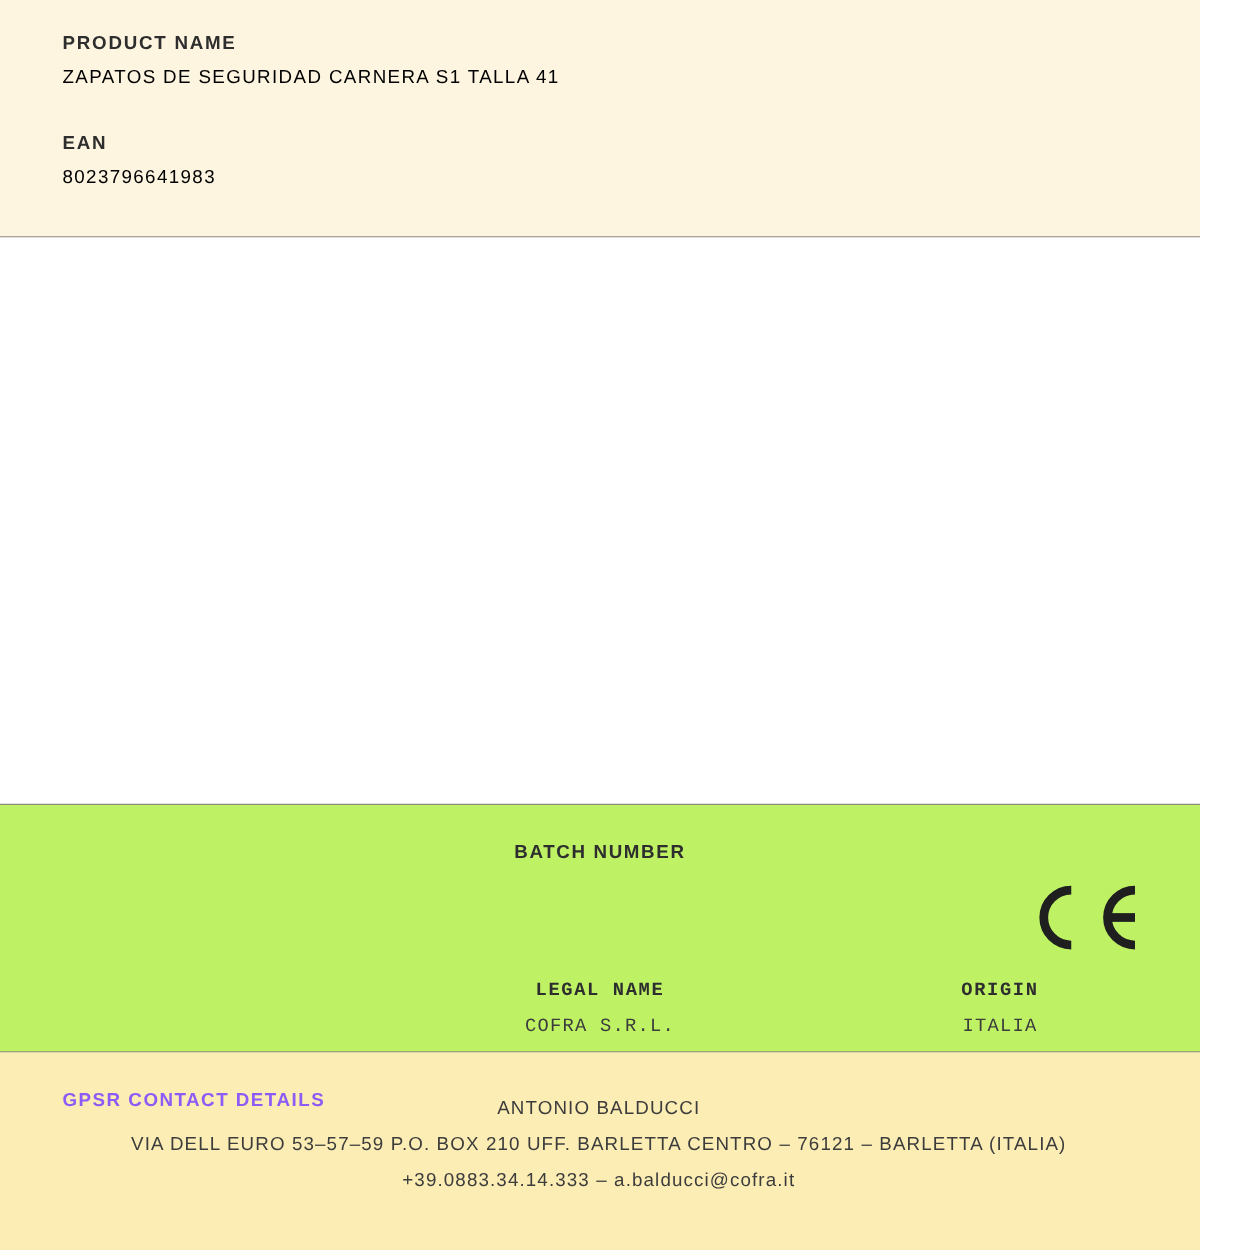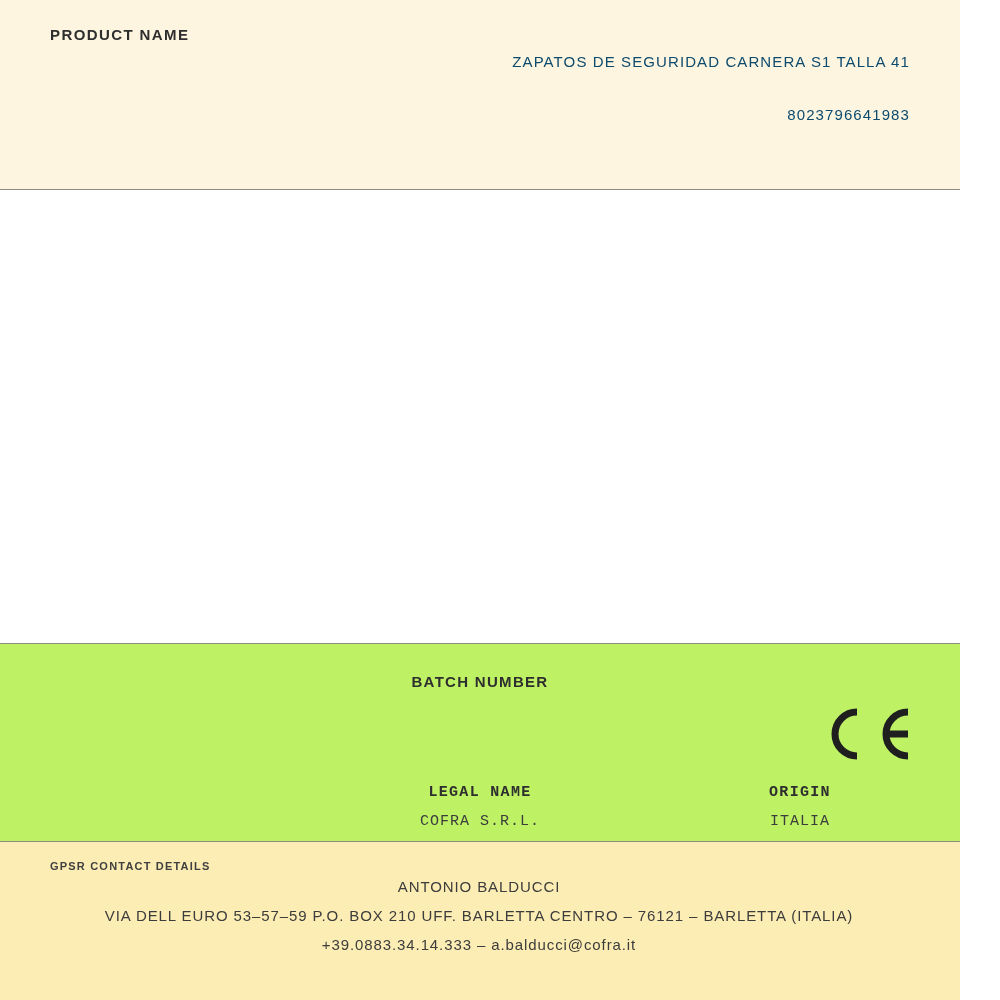--- a/index.html
+++ b/index.html
@@ -33,23 +33,22 @@
   .field-label {
     font-size: 15px;
     font-weight: bold;
     letter-spacing: 1.4px;
     color: #2e2e2e;
     margin: 0 0 10px 0;
   }
   .field-value {
     font-size: 15px;
     letter-spacing: 1.1px;
-    color: #0c4a6e;
+    color: #000000;
     margin: 0;
-    text-align: right;
   }
   .field-block + .field-block {
     margin-top: 36px;
   }
 
   
   .body-blank {
     background: #ffffff;
     flex: 1 1 auto;
     border-bottom: 1px solid #8e8a80;
@@ -103,27 +102,27 @@
 
   
   .footer {
     background: #fcedb4;
     box-sizing: border-box;
     height: 158px;
     padding: 30px 52px 0 50px;
     position: relative;
   }
   .footer-label {
-    font-size: 11px;
+    font-size: 15px;
     font-weight: bold;
     letter-spacing: 1.2px;
-    color: #404040;
+    color: #8b5cf6;
     position: absolute;
     left: 50px;
-    top: 18px;
+    top: 30px;
   }
   .footer-lines {
     text-align: center;
     font-size: 15px;
     letter-spacing: 0.9px;
     color: #3c3c3c;
     line-height: 29px;
   }
   .footer-lines div {
     white-space: nowrap;
@@ -133,20 +132,21 @@
 <body>
 
 <div class="sheet">
 
   <div class="header">
     <div class="field-block">
       <p class="field-label">PRODUCT NAME</p>
       <p class="field-value">ZAPATOS DE SEGURIDAD CARNERA S1 TALLA 41</p>
     </div>
     <div class="field-block">
+      <p class="field-label">EAN</p>
       <p class="field-value">8023796641983</p>
     </div>
   </div>
 
   <div class="body-blank"></div>
 
   <div class="details">
     <div class="details-row first">
       <div class="cell"></div>
       <div class="cell">

